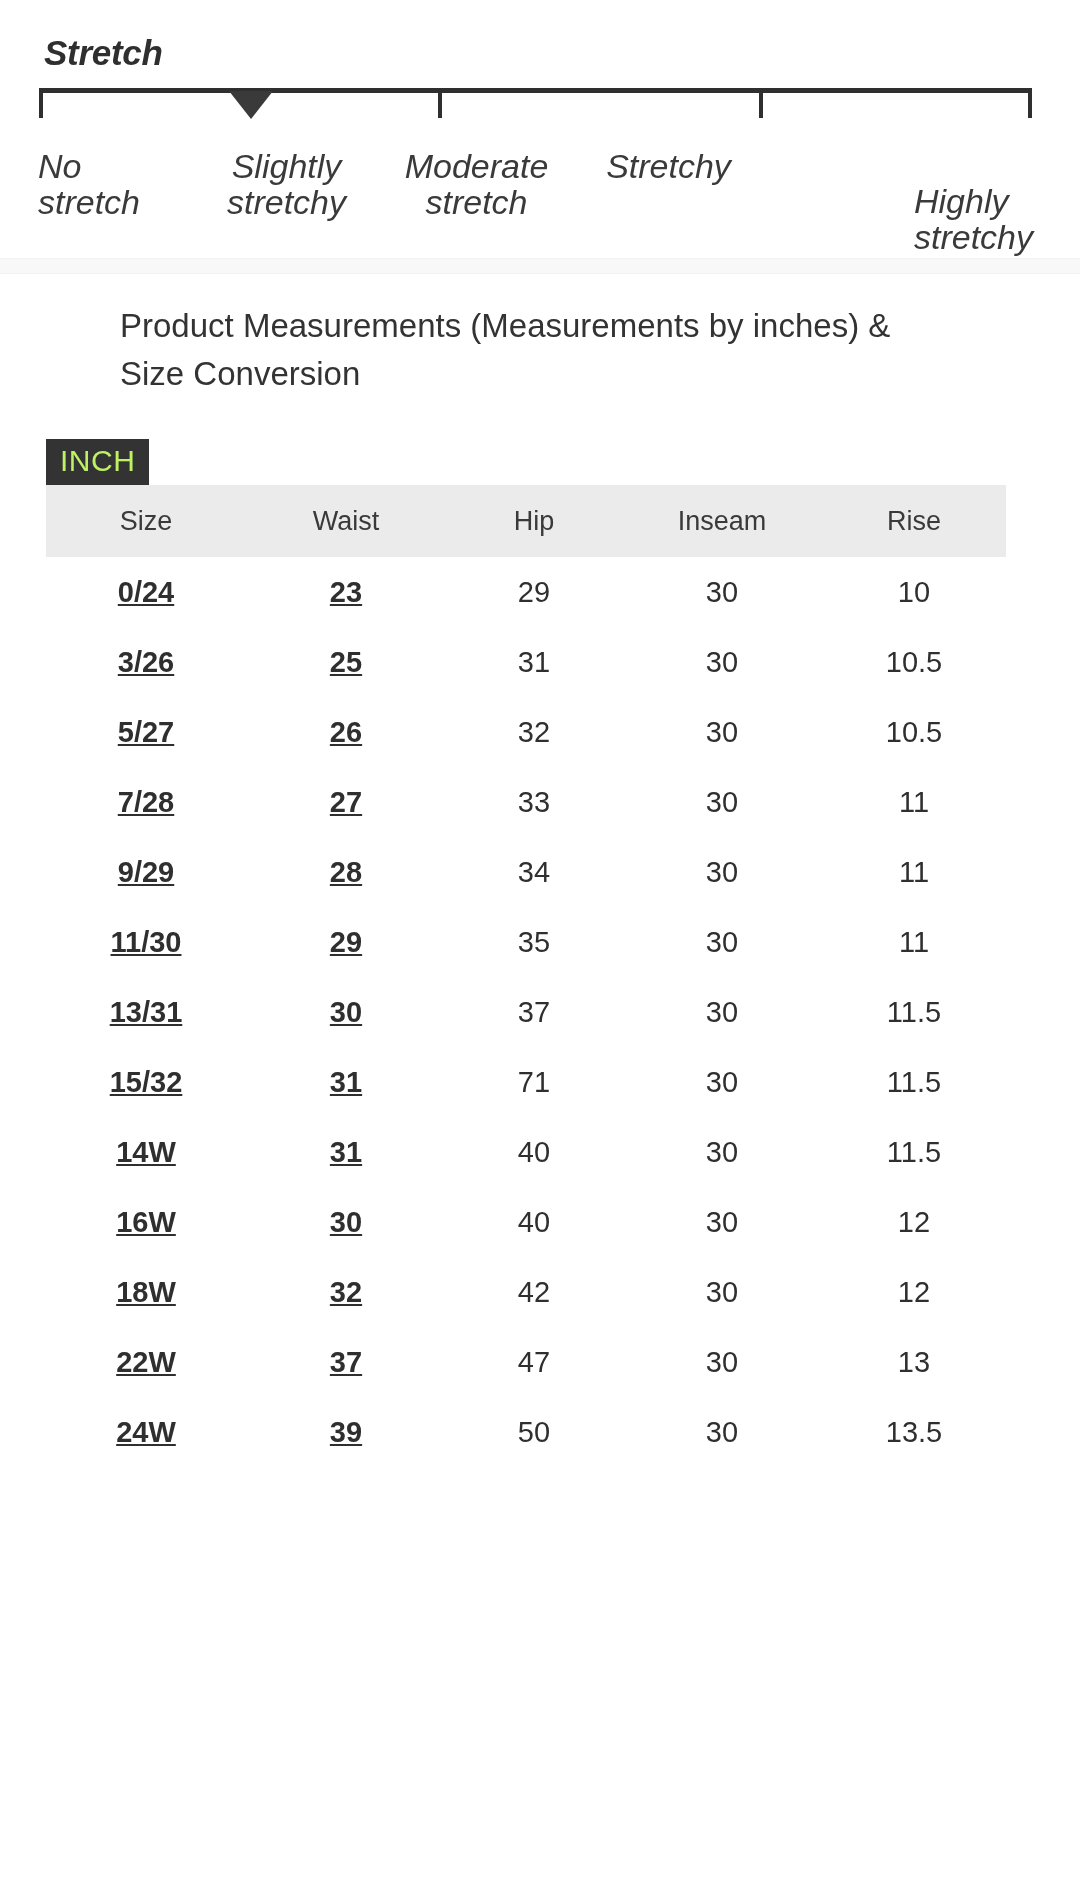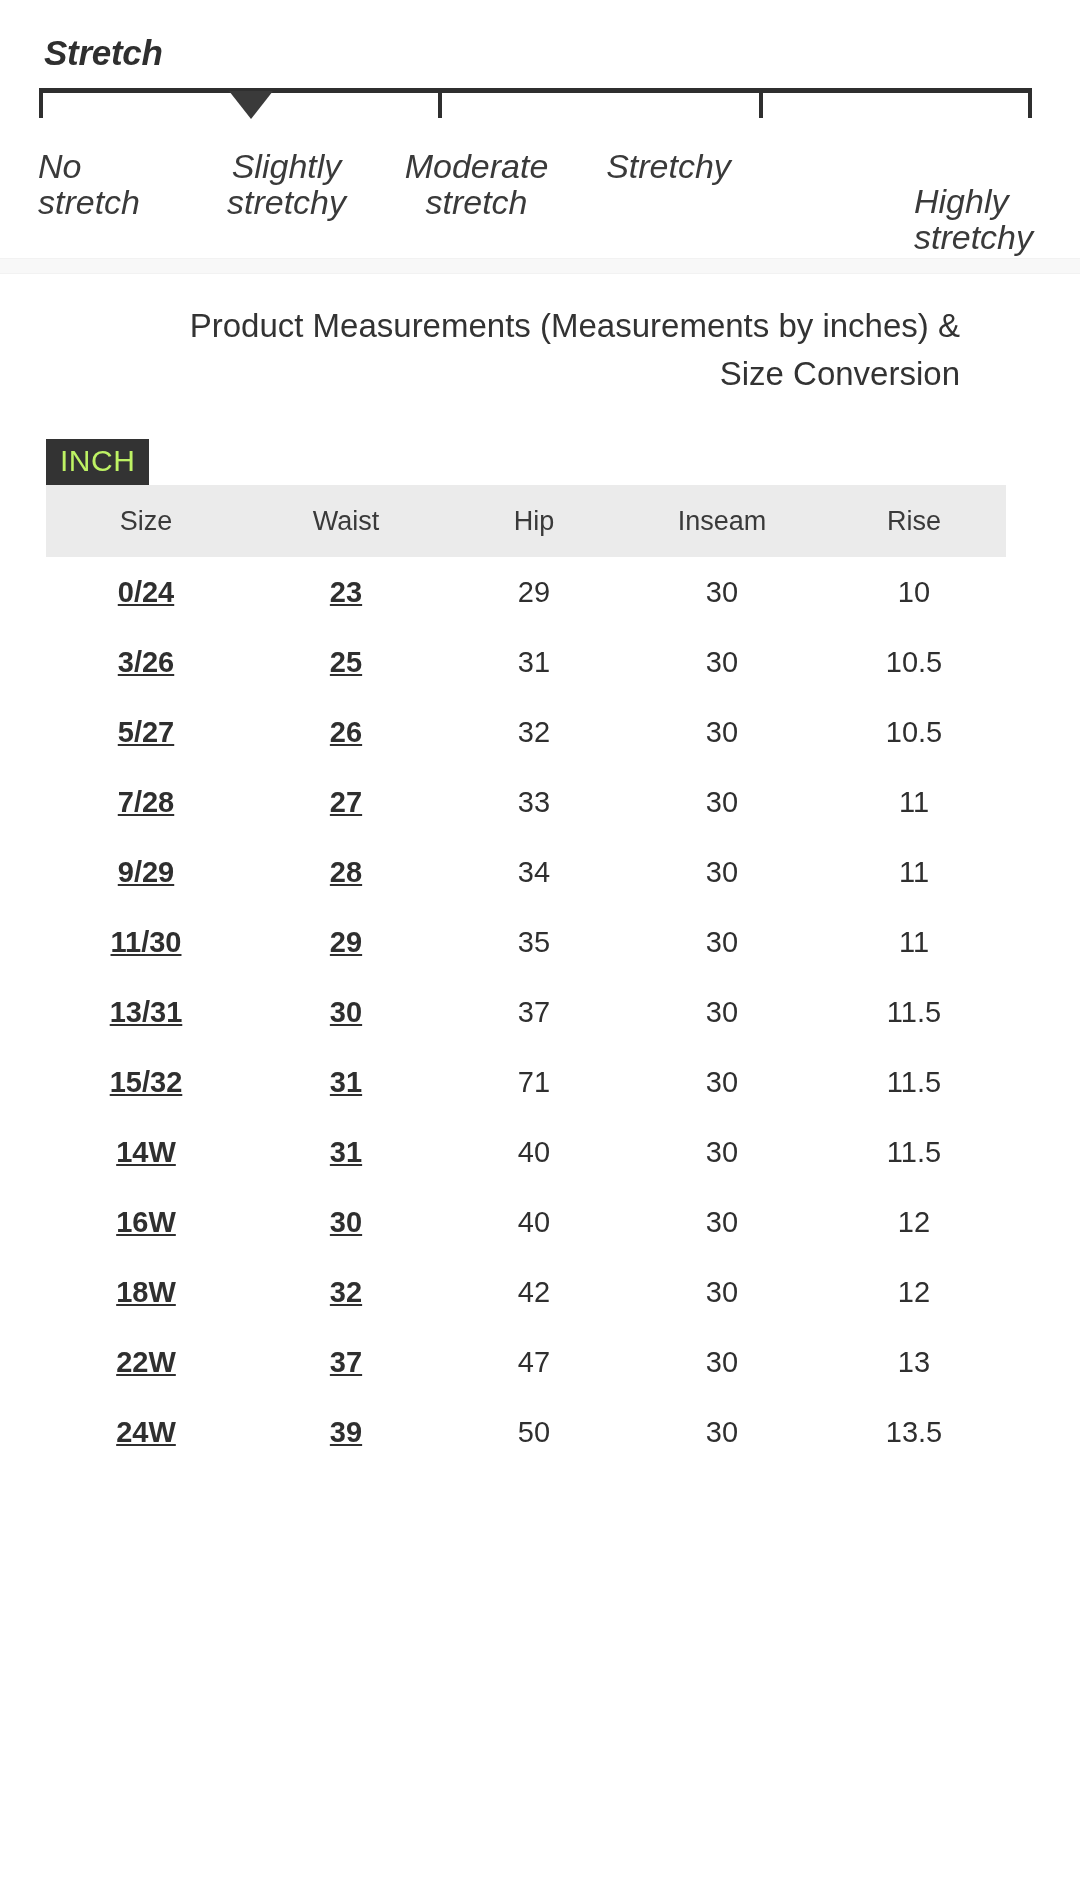--- a/index.html
+++ b/index.html
@@ -111,21 +111,21 @@
   .measure-section {
     position: relative;
     width: 1080px;
   }
   .measure-title {
     margin: 0;
     padding: 42px 120px 0 120px;
     font-size: 33px;
     font-weight: normal;
     line-height: 48px;
-    text-align: right;
+    text-align: left;
     color: #333333;
   }
 
   .unit-badge {
     display: inline-block;
     margin: 41px 0 0 46px;
     padding: 5px 14px 7px 14px;
     background: #333333;
     color: #bef264;
     font-size: 30px;

